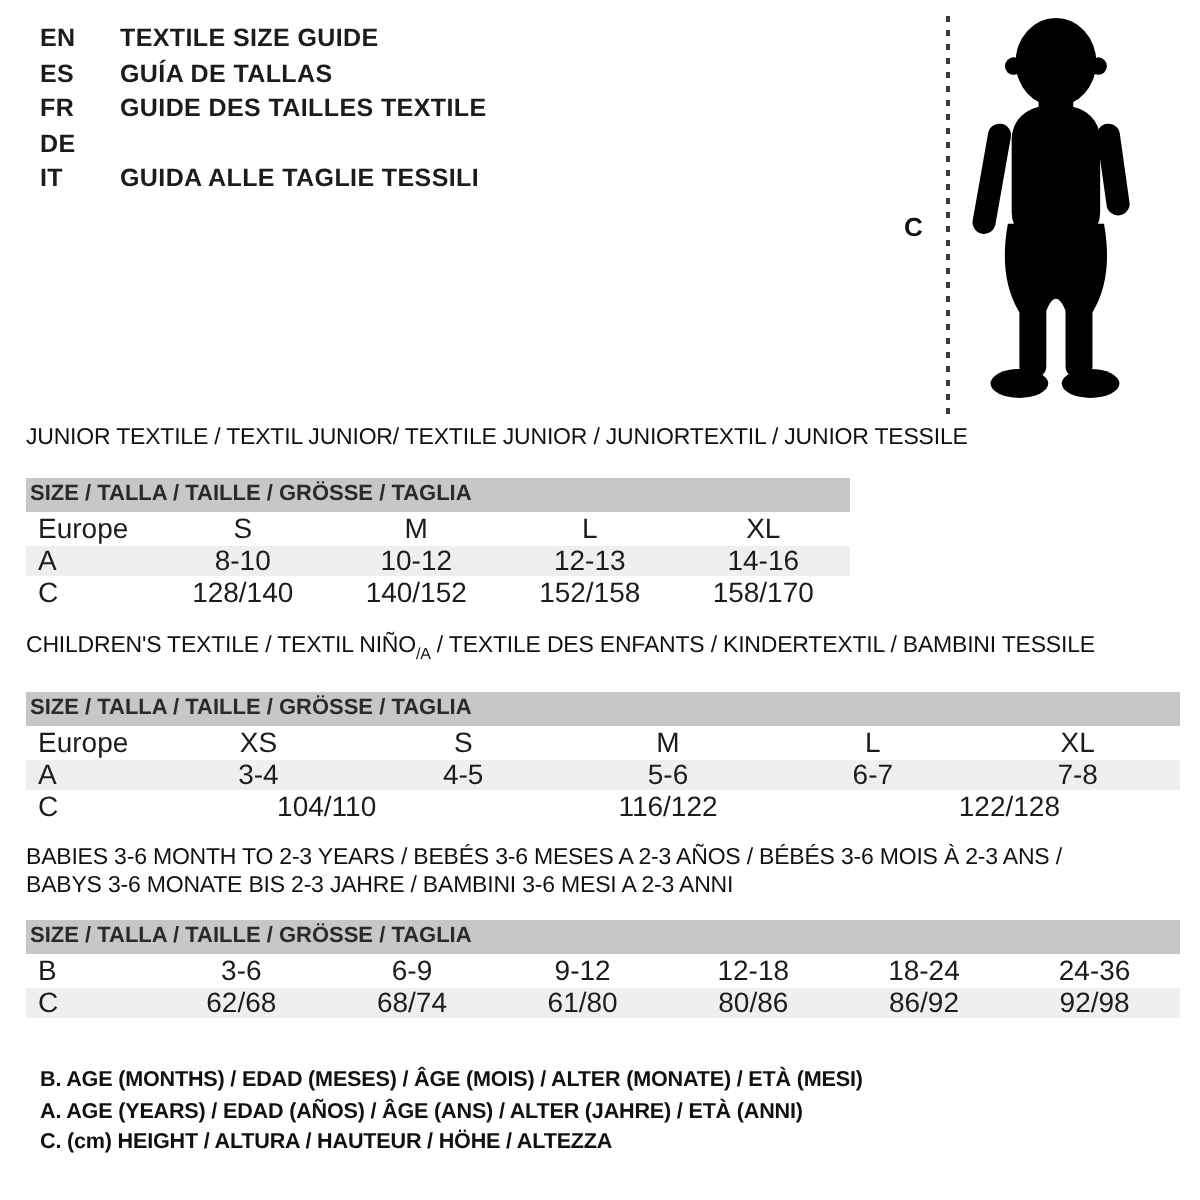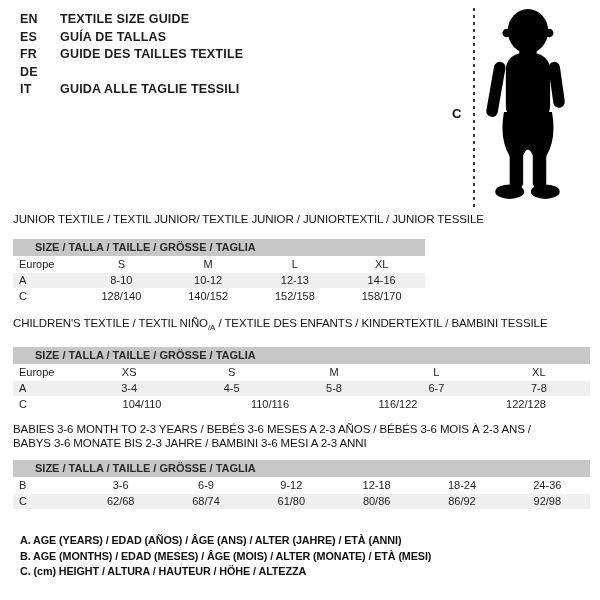--- a/index.html
+++ b/index.html
@@ -23,22 +23,22 @@
 
   
   .table-section { position:absolute; left:13px; }
   .t-junior { top:213px; width:412px; }
   .t-children { top:317px; width:577px; }
   .t-babies { top:423px; width:577px; }
   .table-title { font-weight:400; font-size:11.5px; line-height:13.5px;
                  letter-spacing:-0.1px; color:#111; white-space:nowrap; }
   .table-title .sub { font-size:8px; vertical-align:sub; }
   .size-bar { margin-top:12px; background:#c7c7c7; height:17px; line-height:17px;
-              padding-left:22px; font-size:11px; font-weight:600; color:#2a2a2a; }
-  .trow { display:flex; height:15px; line-height:15px; font-size:11px; margin-top:1px; }
+              padding-left:2px; font-size:11px; font-weight:600; color:#2a2a2a; }
+  .trow { display:flex; height:15px; line-height:15px; font-size:14px; margin-top:1px; }
   .trow .lbl { width:65px; padding-left:6px; box-sizing:border-box; text-align:left; }
   .trow .c { flex:1; text-align:center; }
   .alt { background:#efefef; }
 
   
   .legend { position:absolute; left:20px; top:533px; }
   .legend-line { font-weight:700; font-size:10.8px; line-height:15.5px;
                  letter-spacing:-0.1px; color:#111; white-space:nowrap; }
 </style>
 </head>
@@ -121,28 +121,27 @@
       <span class="c">XS</span>
       <span class="c">S</span>
       <span class="c">M</span>
       <span class="c">L</span>
       <span class="c">XL</span>
     </div>
     <div class="trow alt">
       <span class="lbl">A</span>
       <span class="c">3-4</span>
       <span class="c">4-5</span>
-      <span class="c">5-8</span>
+      <span class="c">5-6</span>
       <span class="c">6-7</span>
       <span class="c">7-8</span>
     </div>
     <div class="trow">
       <span class="lbl">C</span>
       <span class="c">104/110</span>
-      <span class="c">110/116</span>
       <span class="c">116/122</span>
       <span class="c">122/128</span>
     </div>
   </div>
 
   <div class="table-section t-babies">
     <div class="table-title">BABIES 3-6 MONTH TO 2-3 YEARS / BEBÉS 3-6 MESES A 2-3 AÑOS / BÉBÉS 3-6 MOIS À 2-3 ANS /</div>
     <div class="table-title">BABYS 3-6 MONATE BIS 2-3 JAHRE / BAMBINI 3-6 MESI A 2-3 ANNI</div>
     <div class="size-bar" style="margin-top:10px;">SIZE / TALLA / TAILLE / GRÖSSE / TAGLIA</div>
     <div class="trow">
@@ -159,18 +158,18 @@
       <span class="c">62/68</span>
       <span class="c">68/74</span>
       <span class="c">61/80</span>
       <span class="c">80/86</span>
       <span class="c">86/92</span>
       <span class="c">92/98</span>
     </div>
   </div>
 
   <div class="legend">
+    <div class="legend-line">B. AGE (MONTHS) / EDAD (MESES) / ÂGE (MOIS) / ALTER (MONATE) / ETÀ (MESI)</div>
     <div class="legend-line">A. AGE (YEARS) / EDAD (AÑOS) / ÂGE (ANS) / ALTER (JAHRE) / ETÀ (ANNI)</div>
-    <div class="legend-line">B. AGE (MONTHS) / EDAD (MESES) / ÂGE (MOIS) / ALTER (MONATE) / ETÀ (MESI)</div>
     <div class="legend-line">C. (cm) HEIGHT / ALTURA / HAUTEUR / HÖHE / ALTEZZA</div>
   </div>
 
 </div>
 
 </body></html>

